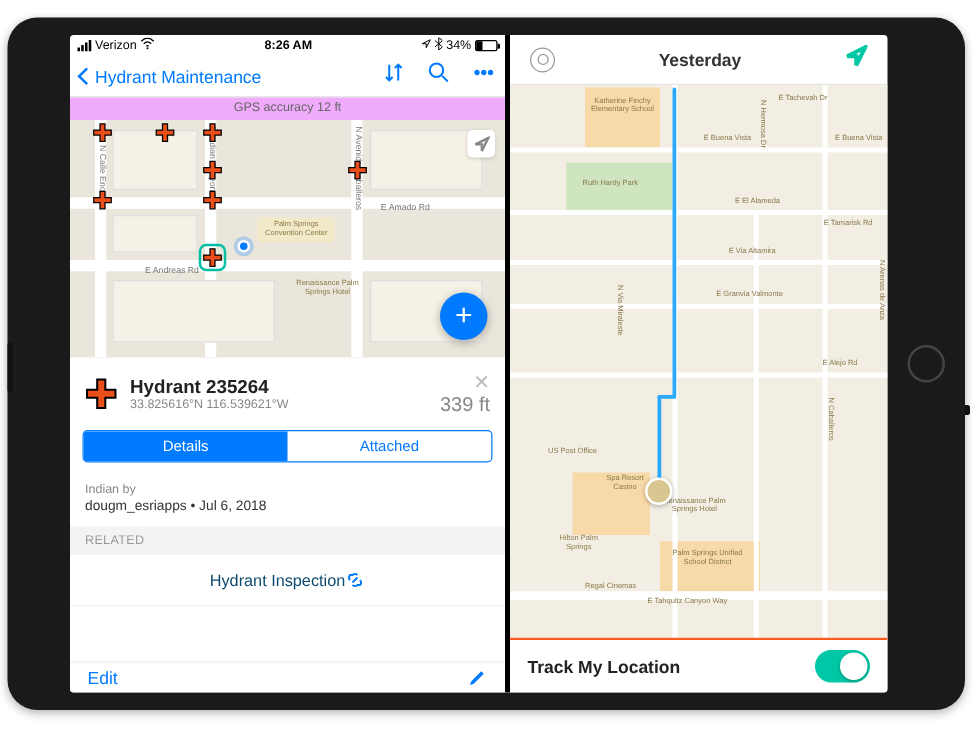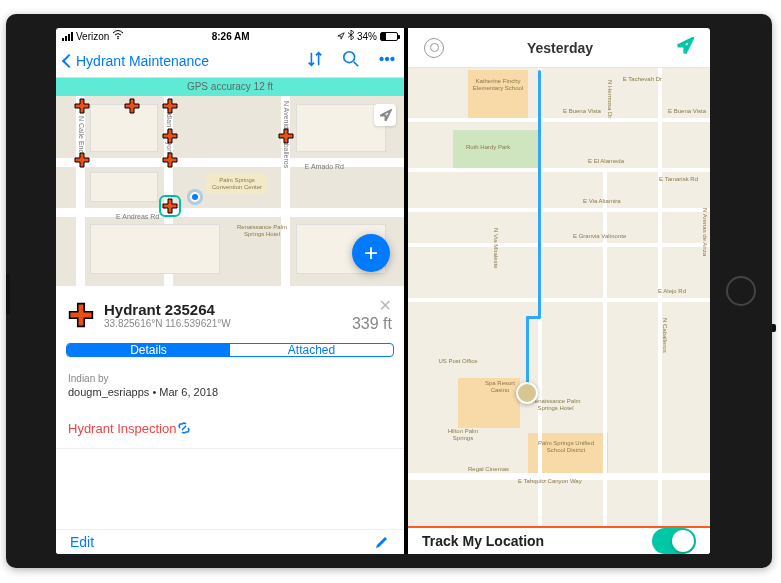--- a/index.html
+++ b/index.html
@@ -1,17 +1,17 @@
 <!DOCTYPE html>
 <html><head>
 <meta charset="utf-8">
 <style>
 *{margin:0;padding:0;box-sizing:border-box;font-family:-apple-system,BlinkMacSystemFont,"Helvetica Neue",sans-serif;-webkit-font-smoothing:antialiased}
 body{background:#fff;width:781px;height:583px;overflow:hidden}
-.tablet{position:absolute;left:6px;top:14px;width:766px;height:554px;background:#1a1a1a;border-radius:10px;box-shadow:0 2px 8px rgba(0,0,0,.3)}
+.tablet{position:absolute;left:6px;top:14px;width:766px;height:554px;background:#1a1a1a;border-radius:24px;box-shadow:0 2px 8px rgba(0,0,0,.3)}
 .home-btn{position:absolute;right:16px;top:50%;transform:translateY(-50%);width:30px;height:30px;border:2px solid #444;border-radius:50%}
 .side-btn-l{position:absolute;left:0;top:260px;width:4px;height:40px;background:#111;border-radius:2px 0 0 2px}
 .side-btn-r{position:absolute;right:-4px;top:310px;width:4px;height:8px;background:#111;border-radius:0 2px 2px 0}
 .screen{position:absolute;left:50px;top:14px;right:62px;bottom:14px;background:#fff;border-radius:3px;overflow:hidden;display:flex}
 .left-app{width:352px;border-right:4px solid #000;display:flex;flex-direction:column;position:relative}
 .right-app{flex:1;display:flex;flex-direction:column;position:relative}
 
 
 .status{height:16px;display:flex;align-items:center;justify-content:space-between;padding:0 6px;font-size:10px;color:#000}
 .status .left,.status .right{display:flex;align-items:center;gap:3px}
@@ -25,21 +25,21 @@
 .batt span{display:block;width:34%;height:100%;background:#000}
 
 
 .nav{height:34px;display:flex;align-items:center;justify-content:space-between;padding:0 8px;border-bottom:1px solid #ddd}
 .nav-back{display:flex;align-items:center;gap:2px;color:#007aff;font-size:14px}
 .chev-l{width:10px;height:10px;border-left:2px solid #007aff;border-bottom:2px solid #007aff;transform:rotate(45deg)}
 .nav-icons{display:flex;gap:18px;align-items:center}
 .nav-icons svg{width:18px;height:18px;fill:none;stroke:#007aff;stroke-width:1.8}
 
 
-.gps{height:18px;text-align:center;font-size:10px;color:#666;line-height:18px;background:#5eead4}
+.gps{height:18px;text-align:center;font-size:10px;color:#666;line-height:18px;background:#f0abfc}
 
 
 .map-l{flex:0 0 190px;background:#eae6dc;position:relative;overflow:hidden}
 .rd-h,.rd-v{position:absolute;background:#fff}
 .rd-h{height:9px;left:0;right:0}
 .rd-v{width:9px;top:0;bottom:0}
 .rdlbl{position:absolute;font-size:7px;color:#777}
 .rdlbl.v{writing-mode:vertical-rl}
 .block{position:absolute;background:#f5f1e6;border:1px solid #ddd}
 .poi-box{position:absolute;background:#f2e9c8;border-radius:4px;padding:3px 4px;font-size:6px;color:#8a7a4a;text-align:center;line-height:1.2}
@@ -52,49 +52,49 @@
 .fab{position:absolute;right:14px;bottom:14px;width:38px;height:38px;background:#007aff;border-radius:50%;color:#fff;font-size:24px;display:flex;align-items:center;justify-content:center;box-shadow:0 2px 8px rgba(0,0,0,.3)}
 
 
 .panel{flex:1;background:#fff;display:flex;flex-direction:column;overflow:hidden}
 .p-head{display:flex;align-items:center;gap:10px;padding:10px 12px}
 .p-head .hyd-ic{width:26px;height:26px}
 .p-title{font-size:15px;font-weight:600;color:#222}
 .p-sub{font-size:10px;color:#888}
 .p-close{margin-left:auto;color:#bbb;font-size:16px;text-align:right}
 .p-dist{font-size:16px;color:#888}
-.seg{display:flex;margin:0 10px 10px;border:1px solid #007aff;border-radius:4px;overflow:hidden;height:14px}
+.seg{display:flex;margin:0 10px 10px;border:1px solid #007aff;border-radius:4px;overflow:hidden;height:26px}
 .seg div{flex:1;font-size:12px;display:flex;align-items:center;justify-content:center}
 .seg .on{background:#007aff;color:#fff}
 .seg .off{color:#007aff}
 .meta-row{padding:6px 12px 10px;font-size:11px}
 .meta-lbl{color:#888;font-size:10px}
 .meta-val{color:#333;margin-top:2px}
 .section-h{background:#f3f3f3;color:#999;font-size:10px;padding:6px 12px;letter-spacing:.3px}
-.link-row{padding:12px;font-size:13px;color:#ef4444;display:flex;justify-content:flex-start;align-items:center;border-bottom:1px solid #eee}
+.link-row{padding:12px;font-size:13px;color:#0c4a6e;display:flex;justify-content:center;align-items:center;border-bottom:1px solid #eee}
 .link-ic{width:16px;height:16px}
 .bottom-bar{margin-top:auto;padding:4px 14px;display:flex;justify-content:space-between;align-items:center;border-top:1px solid #eee}
 .bottom-bar .edit{color:#007aff;font-size:14px}
 .pen{width:16px;height:16px;fill:#007aff}
 
 
 .r-head{height:40px;display:flex;align-items:center;justify-content:space-between;padding:0 16px;border-bottom:1px solid #e5e5e5}
 .r-head .avatar{width:20px;height:20px;border:1.5px solid #999;border-radius:50%;display:flex;align-items:center;justify-content:center}
 .r-head .avatar::after{content:"";width:7px;height:7px;border:1.5px solid #999;border-radius:50%}
 .r-head .title{font-size:14px;font-weight:600;color:#333}
 .r-head .nav-arrow svg{width:18px;height:18px;stroke:#00c7a5;fill:none;stroke-width:1.8}
 
 .map-r{flex:1;background:#f2eee4;position:relative;overflow:hidden}
 .park{position:absolute;background:#cfe5c0}
 .school{position:absolute;background:#f8d9a8}
 .plabel{position:absolute;font-size:6px;color:#8a7a4a;text-align:center;line-height:1.1}
 .track{position:absolute;width:3px;background:#2aa9ff;border-radius:2px}
 .user-pin{position:absolute;width:22px;height:22px;background:#d8c690;border:2px solid #fff;border-radius:50%;box-shadow:0 1px 4px rgba(0,0,0,.3)}
 
-.r-bottom{height:28px;display:flex;align-items:center;justify-content:space-between;padding:0 14px;border-top:2px solid #ff5a1f;background:#fff}
+.r-bottom{height:44px;display:flex;align-items:center;justify-content:space-between;padding:0 14px;border-top:2px solid #ff5a1f;background:#fff}
 .r-bottom .txt{font-size:14px;font-weight:600;color:#222}
 .toggle{width:44px;height:26px;background:#00c7a5;border-radius:13px;position:relative}
 .toggle::after{content:"";position:absolute;right:2px;top:2px;width:22px;height:22px;background:#fff;border-radius:50%;box-shadow:0 1px 3px rgba(0,0,0,.3)}
 </style>
 </head>
 <body>
 
 <div class="tablet">
   <div class="home-btn"></div>
   <div class="side-btn-l"></div>
@@ -228,22 +228,23 @@
             <div class="p-close">✕</div>
             <div class="p-dist">339 ft</div>
           </div>
         </div>
         <div class="seg">
           <div class="on">Details</div>
           <div class="off">Attached</div>
         </div>
         <div class="meta-row">
           <div class="meta-lbl">Indian by</div>
-          <div class="meta-val">dougm_esriapps • Mar 6, 2018</div>
-        </div>
+          <div class="meta-val">dougm_esriapps • Jul 6, 2018</div>
+        </div>
+        <div class="section-h">RELATED</div>
         <div class="link-row">
           <span>Hydrant Inspection</span>
           <svg class="link-ic" viewBox="0 0 16 16">
               <path d="M6 10 L10 6 M4 8 a3 3 0 0 1 0-4 l2-0 a3 3 0 0 1 4 0 M12 8 a3 3 0 0 1 0 4 l-2 0 a3 3 0 0 1-4 0" stroke="#007aff" fill="none" stroke-width="1.5"></path>
             </svg>
         </div>
         <div class="bottom-bar">
           <span class="edit">Edit</span>
           <svg class="pen" viewBox="0 0 16 16">
               <path d="M2 14 L3 11 L11 3 L13 5 L5 13 Z M11 3 L13 5"></path>

